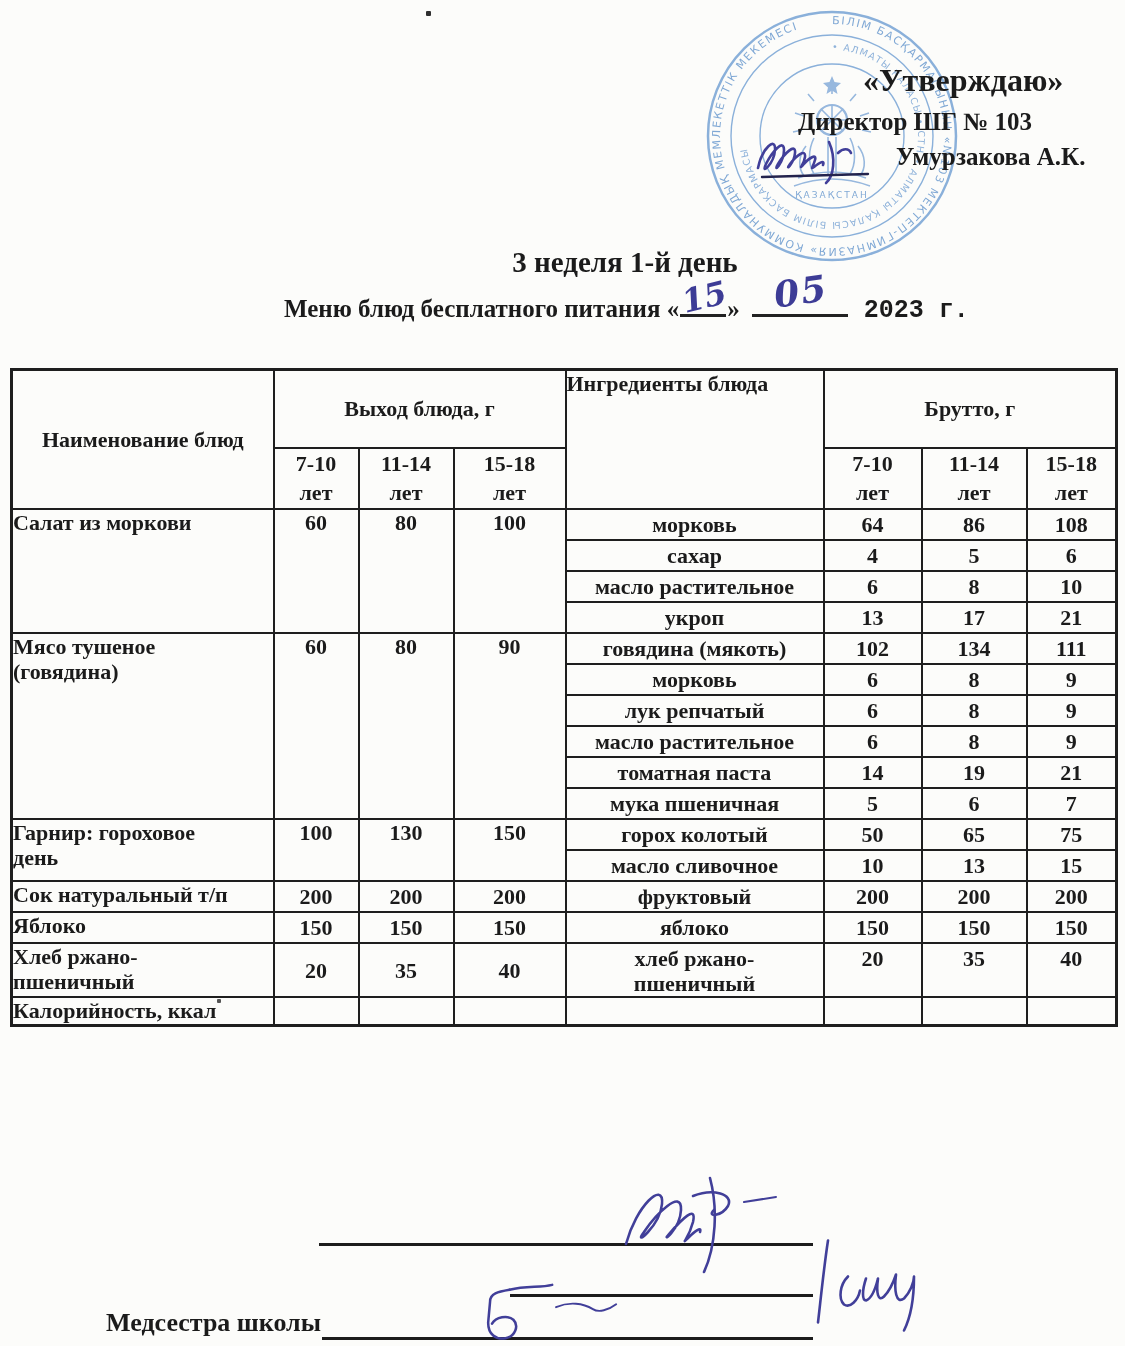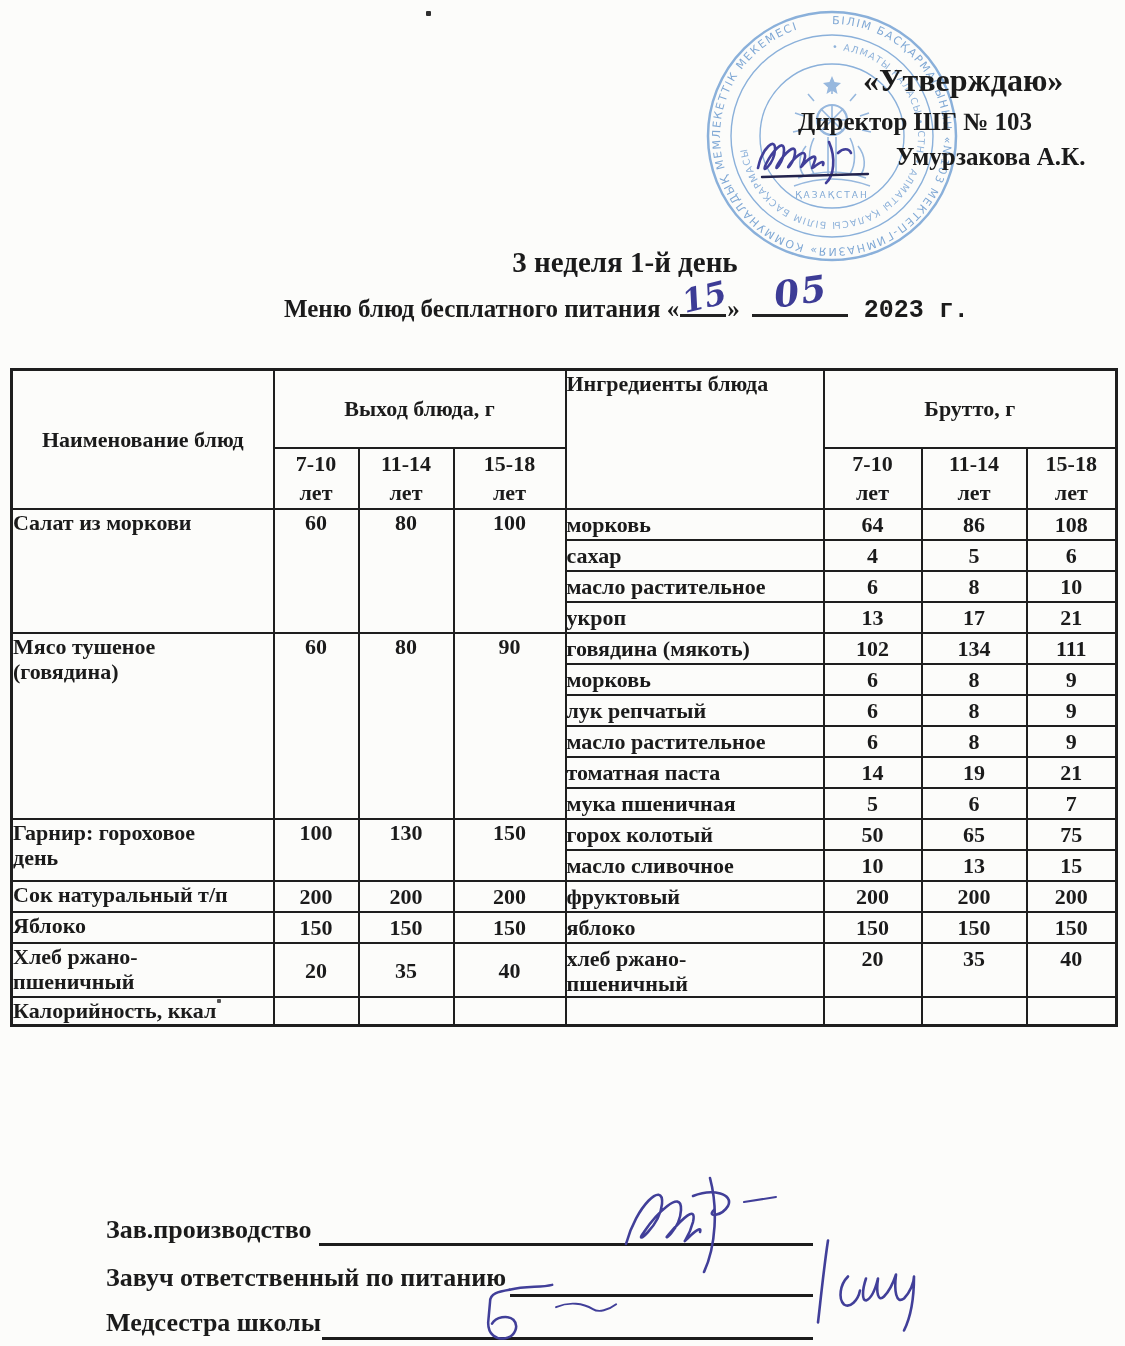--- a/index.html
+++ b/index.html
@@ -49,21 +49,21 @@
   table.menu{border:3px solid #1e1e1e;}
   tr.h1{height:78px;} tr.h2{height:60px;}
   tr.r{height:31px;} tr.r-bread{height:40px;} tr.r-cal{height:28px;}
   .th-name{text-align:center;vertical-align:middle;padding-left:24px;}
   .th-group{text-align:center;vertical-align:middle;}
   .th-ing{text-align:left;vertical-align:top;padding:8px 0 0 8px;}
   .th-age{text-align:center;vertical-align:middle;white-space:pre-line;line-height:1.35;}
   td.dish{ text-align:left;vertical-align:top;padding:2px 6px 0 8px;white-space:pre-line;}
   td.outv{ text-align:center;vertical-align:top;padding-top:2px;}
   td.outv.mid{vertical-align:middle;padding-top:0;}
-  td.ing{ text-align:left;vertical-align:middle;padding-left:8px;white-space:pre-line;}
+  td.ing{ text-align:center;vertical-align:middle;padding-left:8px;white-space:pre-line;}
   td.ing.top{vertical-align:top;padding-top:2px;}
   td.num{ text-align:center;vertical-align:middle;}
   td.num.top{vertical-align:top;padding-top:2px;}
 
   
   .sig-label{position:absolute;font-size:26px;font-weight:bold;z-index:2;}
   .lab1{left:106px;top:1215px;} .lab2{left:106px;top:1263px;} .lab3{left:106px;top:1308px;}
   .rule{position:absolute;height:3px;background:#1c1c1c;z-index:2;}
   .rule.r1{left:319px;top:1243px;width:494px;}
   .rule.r2{left:510px;top:1294px;width:303px;}
@@ -286,22 +286,20 @@
         <td class="outv"></td>
         <td class="outv"></td>
         <td class="ing"></td>
         <td class="num"></td>
         <td class="num"></td>
         <td class="num"></td>
       </tr>
     </tbody>
   </table>
 
-  <div class="sig-label lab1">Зав.производство</div>
-  <div class="sig-label lab2">Завуч ответственный по питанию</div>
   <div class="sig-label lab3">Медсестра школы</div>
   <div class="rule r1"></div>
   <div class="rule r2"></div>
   <div class="rule r3"></div>
 
   <svg class="sig sig-b1" viewBox="0 0 240 110">
     <path d="M28 72 C38 34 66 8 64 32 C62 54 34 76 46 60 C58 42 84 16 83 38 C82 58 62 72 71 62 C84 47 99 32 95 50 C91 66 82 74 90 66 C97 59 104 54 102 60"></path>
     <path d="M112 6 C120 36 118 74 106 100"></path>
     <path d="M95 24 C115 16 136 22 130 34 C124 44 108 46 116 38"></path>
     <path class="thin" d="M146 30 L178 25"></path>

